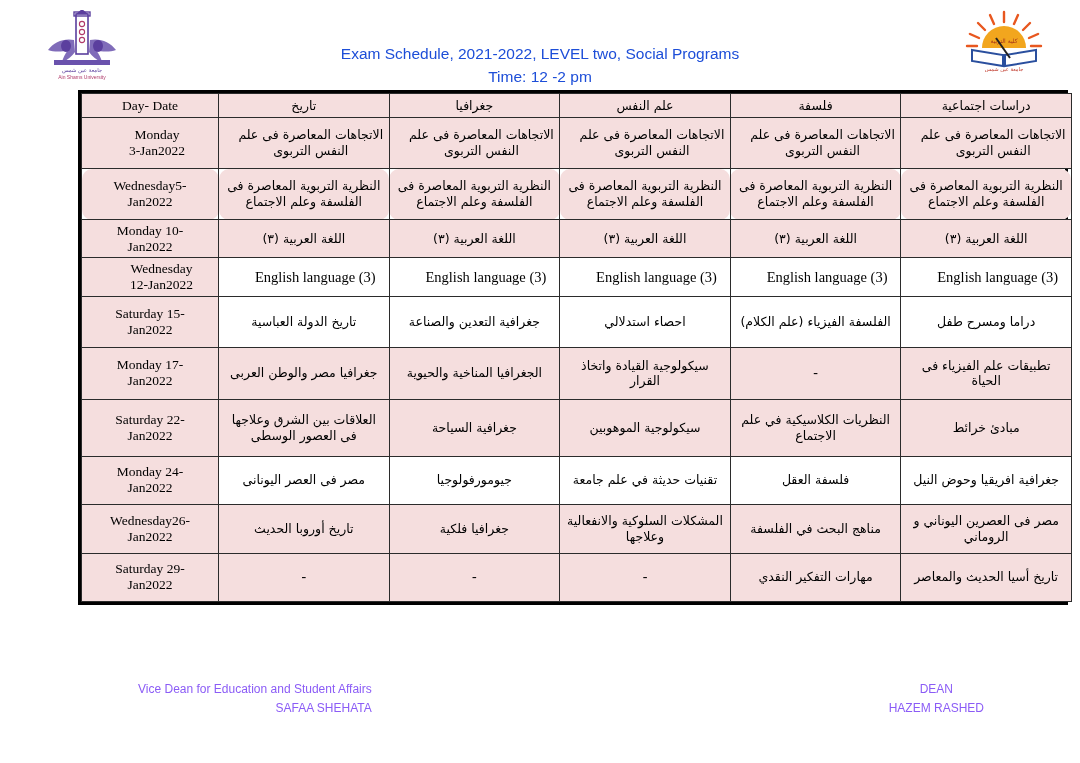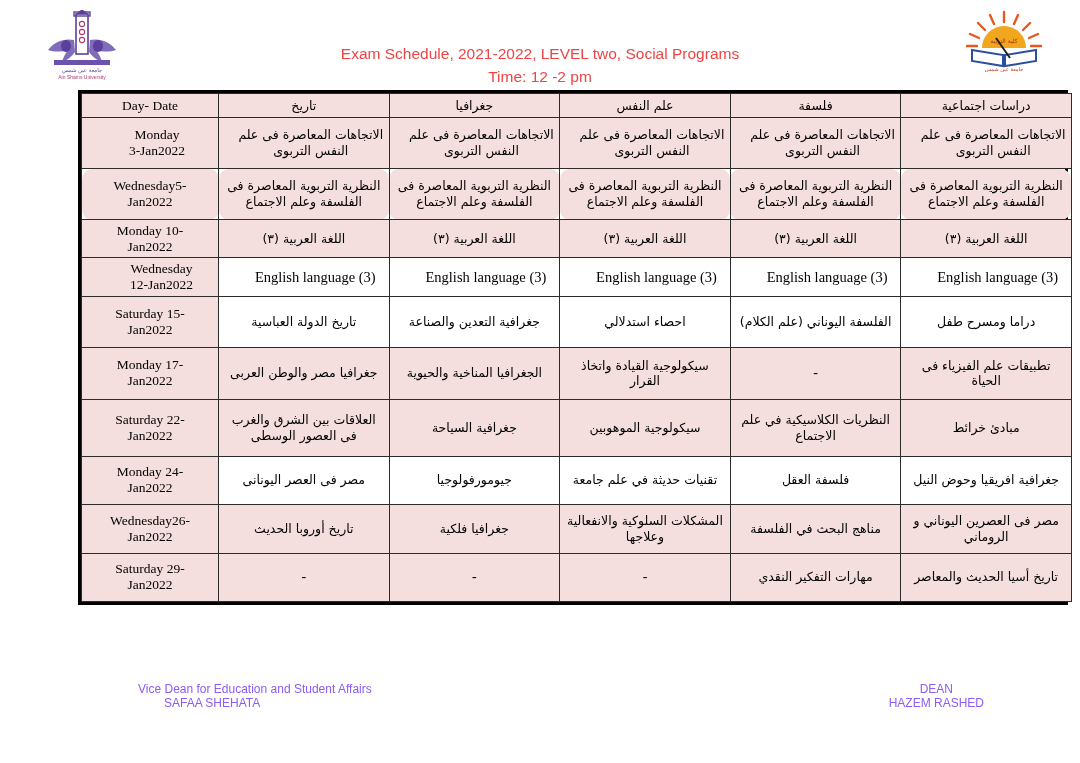--- a/index.html
+++ b/index.html
@@ -32,21 +32,21 @@
 
   .title-block {
     position: absolute;
     left: 0;
     right: 0;
     top: 42px;
     text-align: center;
     font-family: "Liberation Sans", "DejaVu Sans", sans-serif;
     font-size: 15.5px;
     line-height: 1.5;
-    color: #ef4444;
+    color: #1d4ed8;
   }
   .title-line-1 { display: block; }
   .title-line-2 { display: block; }
 
   
   .table-wrap {
     position: absolute;
     left: 45px;
     top: 90px;
     width: 990px;
@@ -151,20 +151,22 @@
     text-align: left;
   }
   .footer-right {
     position: absolute;
     right: 96px;
     top: 0;
     text-align: center;
   }
   .footer .name {
     display: block;
+    margin-top: 5px;
+    text-align: right;
   }
   .footer-left .name { padding-left: 26px; }
 </style>
 </head>
 <body>
 
 <div class="header-band">
 
   <div class="logo logo-left">
     <svg viewBox="0 0 96 72" width="96" height="72" aria-hidden="true">
@@ -325,21 +327,21 @@
           <td class="sub white">
             <span class="ar">تاريخ الدولة العباسية</span>
           </td>
           <td class="sub white">
             <span class="ar">جغرافية التعدين والصناعة</span>
           </td>
           <td class="sub white">
             <span class="ar">احصاء استدلالي</span>
           </td>
           <td class="sub white">
-            <span class="ar">الفلسفة اليوناني (علم الكلام)</span>
+            <span class="ar">الفلسفة الفيزياء (علم الكلام)</span>
           </td>
           <td class="sub white">
             <span class="ar">دراما ومسرح طفل</span>
           </td>
         </tr>
         <tr class="r5">
           <td class="date-cell">Monday 17-<br>Jan2022</td>
           <td class="sub pink">
             <span class="ar">جغرافيا مصر والوطن العربى</span>
           </td>
@@ -352,21 +354,21 @@
           <td class="sub pink">
             <span class="dash">-</span>
           </td>
           <td class="sub pink">
             <span class="ar">تطبيقات علم الفيزياء فى الحياة</span>
           </td>
         </tr>
         <tr class="r6">
           <td class="date-cell">Saturday 22-<br>Jan2022</td>
           <td class="sub pink">
-            <span class="ar">العلاقات بين الشرق والغرب فى العصور الوسطى</span>
+            <span class="ar">العلاقات بين الشرق وعلاجها فى العصور الوسطى</span>
           </td>
           <td class="sub pink">
             <span class="ar">جغرافية السياحة</span>
           </td>
           <td class="sub pink">
             <span class="ar">سيكولوجية الموهوبين</span>
           </td>
           <td class="sub pink">
             <span class="ar">النظريات الكلاسيكية في علم الاجتماع</span>
           </td>

